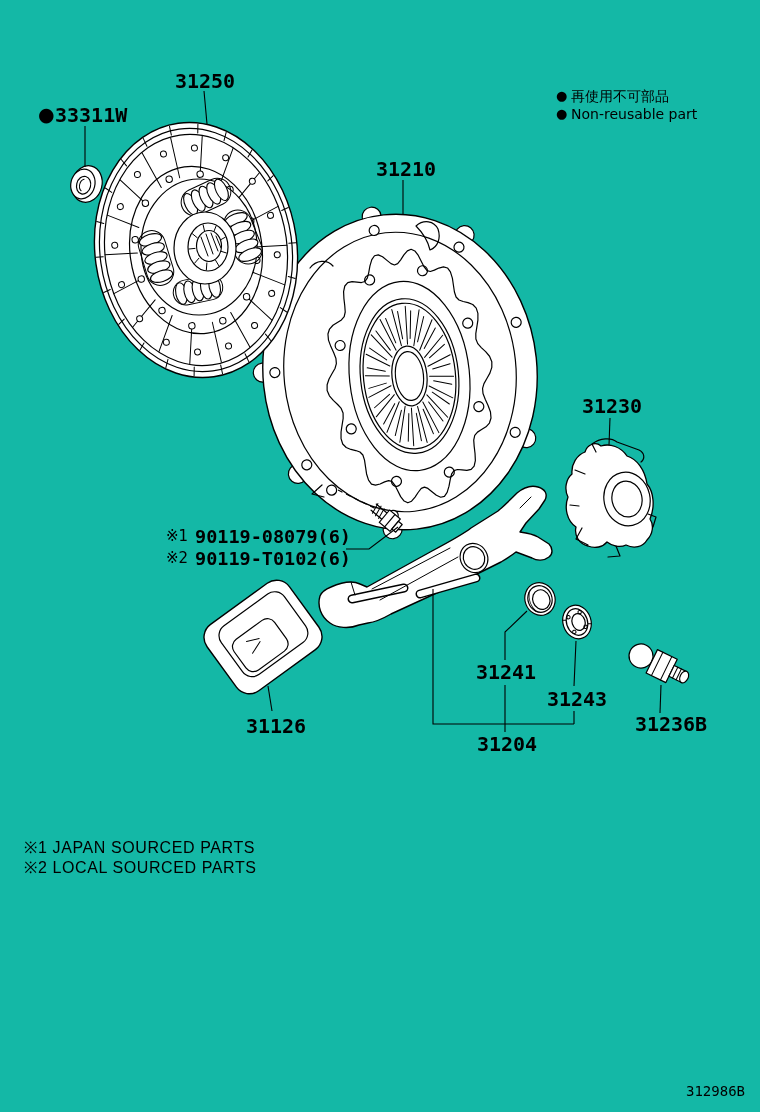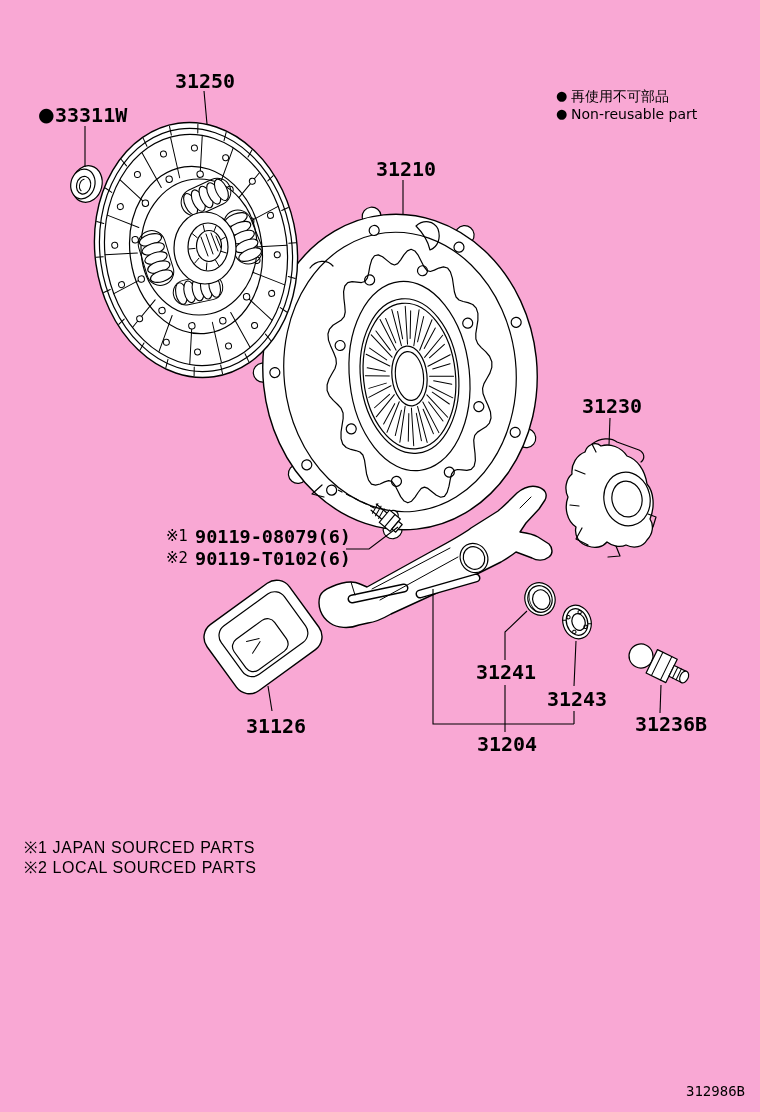--- a/index.html
+++ b/index.html
@@ -1,16 +1,16 @@
 <!DOCTYPE html>
 <html><head>
 <meta charset="utf-8">
 <style>
   html,body{margin:0;padding:0;background:#fff;}
-  .page{position:relative;width:760px;height:1112px;background:#f9a8d4;overflow:hidden;
+  .page{position:relative;width:760px;height:1112px;background:#14b8a6;overflow:hidden;
         font-family:"Liberation Sans",sans-serif;}
   svg{display:block;}
   text{fill:#000;}
   .pn     {font:700 20px "DejaVu Sans Mono",monospace;}
   .pn18   {font:700 18.5px "DejaVu Sans Mono",monospace;}
   .ref    {font:400 15px "DejaVu Sans",sans-serif;}
   .legend-t{font:400 14px "DejaVu Sans",sans-serif;}
   .bullet {font:400 13px "DejaVu Sans",sans-serif;}
   .bullet-big{font:400 19px "DejaVu Sans",sans-serif;}
   .note   {font:400 16px "Liberation Sans",sans-serif;letter-spacing:.6px;}

